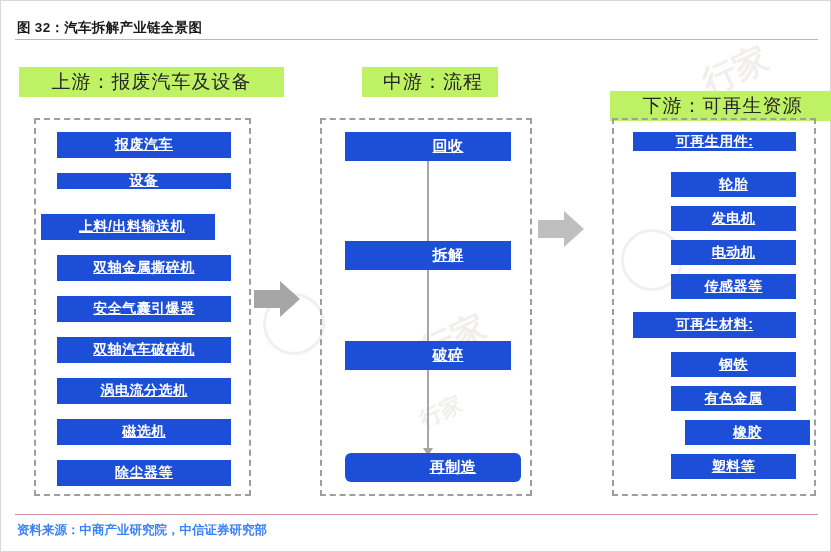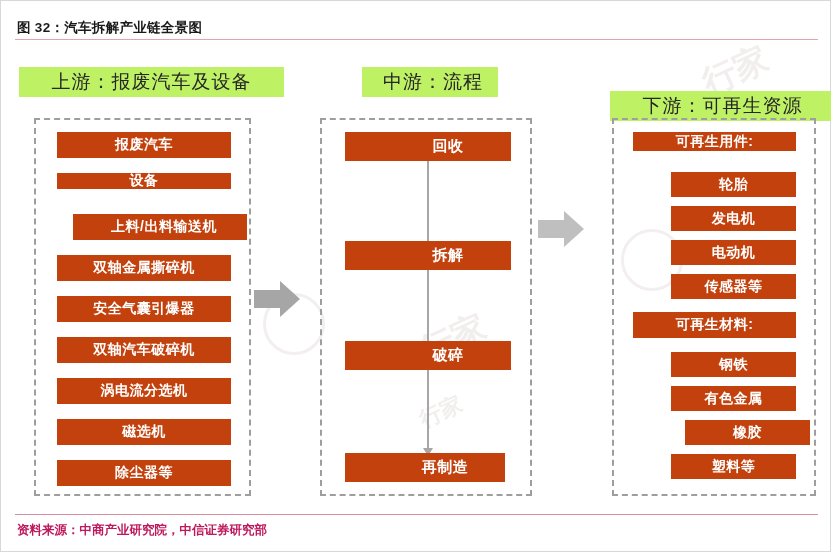--- a/index.html
+++ b/index.html
@@ -52,21 +52,21 @@
     width: 803px;
     height: 1px;
     background: #d9909c;
   }
   .src-note {
     position: absolute;
     left: 16px;
     top: 521px;
     font-size: 12.5px;
     font-weight: bold;
-    color: #be185d;
+    color: #3b82f6;
     white-space: nowrap;
   }
 
   
   .wm {
     position: absolute;
     color: #f2eeee;
     font-size: 34px;
     font-weight: bold;
     pointer-events: none;
@@ -98,30 +98,31 @@
   .dashbox {
     position: absolute;
     border: 2px dashed #9e9e9e;
     box-sizing: border-box;
     background: transparent;
   }
 
   
   .rbox {
     position: absolute;
-    background: #c2410c;
+    background: #1d4ed8;
     color: #ffffff;
     display: flex;
     align-items: center;
     justify-content: center;
     font-size: 14px;
     font-weight: bold;
     white-space: nowrap;
     letter-spacing: 0.5px;
     box-sizing: border-box;
+    text-decoration: underline;
   }
   .rbox.mid {
     font-size: 15px;
     padding-left: 40px;
   }
 
   
   .vline {
     position: absolute;
     width: 2px;
@@ -152,21 +153,21 @@
   <div class="wm-ring" style="left:620px; top:228px; width:56px; height:56px;"></div>
 
   <div class="fig-title">图 32：汽车拆解产业链全景图</div>
   <div class="rule-top"></div>
 
   <div class="stage-head" style="left:18px; top:66px; width:265px;">上游：报废汽车及设备</div>
   <div class="dashbox" style="left:33px; top:117px; width:217px; height:378px;"></div>
 
   <div class="rbox" style="left:56px; top:131px; width:174px; height:26px;">报废汽车</div>
   <div class="rbox" style="left:56px; top:172px; width:174px; height:16px;">设备</div>
-  <div class="rbox" style="left:72px; top:213px; width:174px; height:26px;padding-left:8px;">上料/出料输送机</div>
+  <div class="rbox" style="left:40px; top:213px; width:174px; height:26px;padding-left:8px;">上料/出料输送机</div>
   <div class="rbox" style="left:56px; top:254px; width:174px; height:26px;">双轴金属撕碎机</div>
   <div class="rbox" style="left:56px; top:295px; width:174px; height:26px;">安全气囊引爆器</div>
   <div class="rbox" style="left:56px; top:336px; width:174px; height:26px;">双轴汽车破碎机</div>
   <div class="rbox" style="left:56px; top:377px; width:174px; height:26px;">涡电流分选机</div>
   <div class="rbox" style="left:56px; top:418px; width:174px; height:26px;">磁选机</div>
   <div class="rbox" style="left:56px; top:459px; width:174px; height:26px;">除尘器等</div>
 
   <div class="barrow" style="left:253px; top:278px;">
     <svg width="46" height="40" viewBox="0 0 46 40">
       <polygon points="0,11 26,11 26,2 46,20 26,38 26,29 0,29" fill="#A6A6A6"></polygon>
@@ -181,21 +182,21 @@
   <div class="vhead" style="left:422px; top:243px;"></div>
 
   <div class="rbox mid" style="left:344px; top:240px; width:166px; height:29px;">拆解</div>
   <div class="vline" style="left:426px; top:269px; height:85px;"></div>
   <div class="vhead" style="left:422px; top:340px;"></div>
 
   <div class="rbox mid" style="left:344px; top:340px; width:166px; height:29px;">破碎</div>
   <div class="vline" style="left:426px; top:369px; height:85px;"></div>
   <div class="vhead" style="left:422px; top:447px;"></div>
 
-  <div class="rbox mid" style="left:344px; top:452px; width:160px; height:29px;">再制造</div>
+  <div class="rbox mid" style="left:344px; top:452px; width:176px; height:29px;border-radius:6px;">再制造</div>
 
   <div class="barrow" style="left:537px; top:208px;">
     <svg width="46" height="40" viewBox="0 0 46 40">
       <polygon points="0,11 26,11 26,2 46,20 26,38 26,29 0,29" fill="#BFBFBF"></polygon>
     </svg>
   </div>
 
   <div class="stage-head" style="left:609px; top:66px; width:225px;margin-top:24px;">下游：可再生资源</div>
   <div class="dashbox" style="left:611px; top:117px; width:204px; height:378px;"></div>
 

